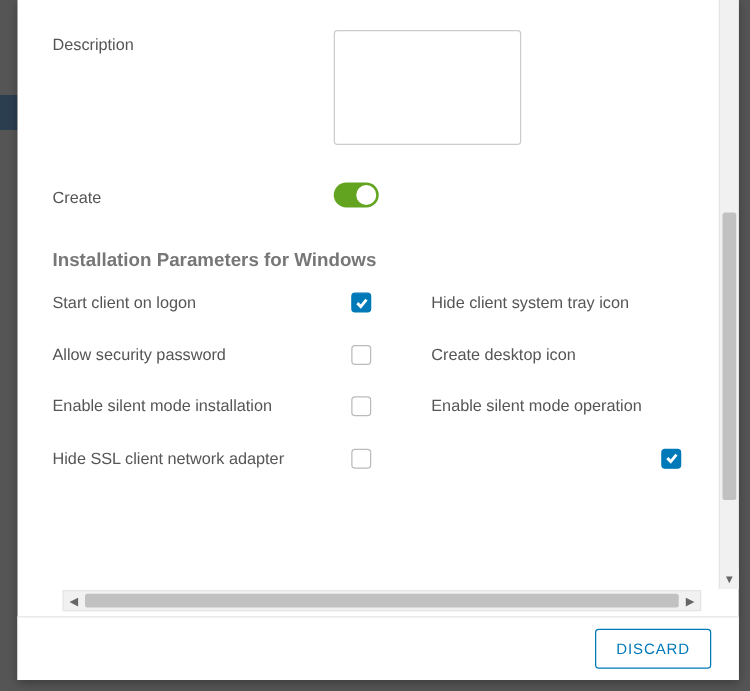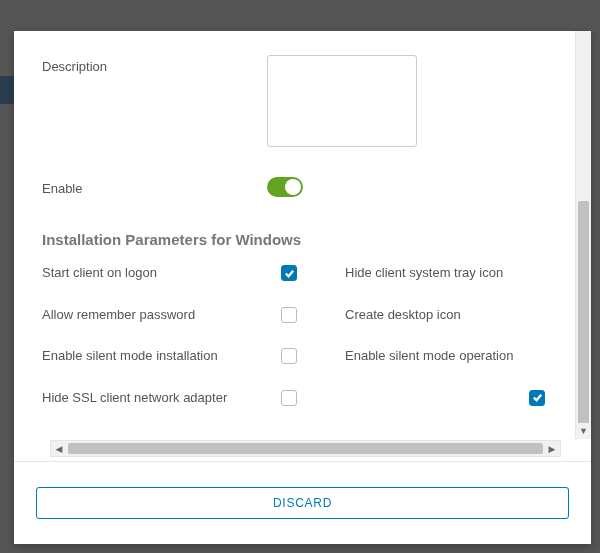--- a/index.html
+++ b/index.html
@@ -28,21 +28,20 @@
   .modal {
     position: absolute;
     left: 14px;
     top: 0;
     right: 9px;
     bottom: 9px;
     background: #fff;
     box-shadow: 0 2px 8px rgba(0,0,0,0.3);
     display: flex;
     flex-direction: column;
-    margin-top: 31px;
   }
   .modal-body {
     flex: 1;
     overflow: hidden;
     position: relative;
     padding: 0;
   }
   .scroll-area {
     position: absolute;
     left: 0;
@@ -198,26 +197,25 @@
     display: none;
     width: 11px;
     height: 11px;
     stroke: #fff;
     stroke-width: 2.5;
     fill: none;
   }
   .cb-right { justify-self: end; }
   .modal-footer {
     border-top: 1px solid #e5e5e5;
-    padding: 25px 22px;
+    padding: 9px 22px;
     display: flex;
     justify-content: flex-end;
     gap: 10px;
     background: #fff;
-    flex-direction: column;
   }
   .btn {
     padding: 8px 16px;
     font-size: 12px;
     letter-spacing: 0.06em;
     border-radius: 3px;
     cursor: pointer;
     font-weight: 500;
     font-family: inherit;
   }
@@ -241,39 +239,39 @@
   <div class="modal-body">
     <div class="scroll-area">
       <div class="scroll-content">
 
         <div class="form-row">
           <div class="form-label">Description</div>
           <textarea class="desc-textarea" style=""></textarea>
         </div>
 
         <div class="form-row" style="margin-bottom:34px;">
-          <div class="form-label">Enable</div>
+          <div class="form-label">Create</div>
           <div class="toggle">
             <div class="toggle-knob"></div>
           </div>
         </div>
 
         <div class="section-title">Installation Parameters for Windows</div>
 
         <div class="params-grid">
           <div class="param-label">Start client on logon</div>
           <div class="checkbox checked">
               <svg viewBox="0 0 12 12">
                 <polyline points="2,6 5,9 10,3"></polyline>
               </svg>
             </div>
           <div class="param-label">Hide client system tray icon</div>
           <div class="checkbox cb-right"></div>
 
-          <div class="param-label">Allow remember password</div>
+          <div class="param-label">Allow security password</div>
           <div class="checkbox"></div>
           <div class="param-label">Create desktop icon</div>
           <div class="checkbox checked cb-right">
               <svg viewBox="0 0 12 12">
                 <polyline points="2,6 5,9 10,3"></polyline>
               </svg>
             </div>
 
           <div class="param-label">Enable silent mode installation</div>
           <div class="checkbox"></div>

